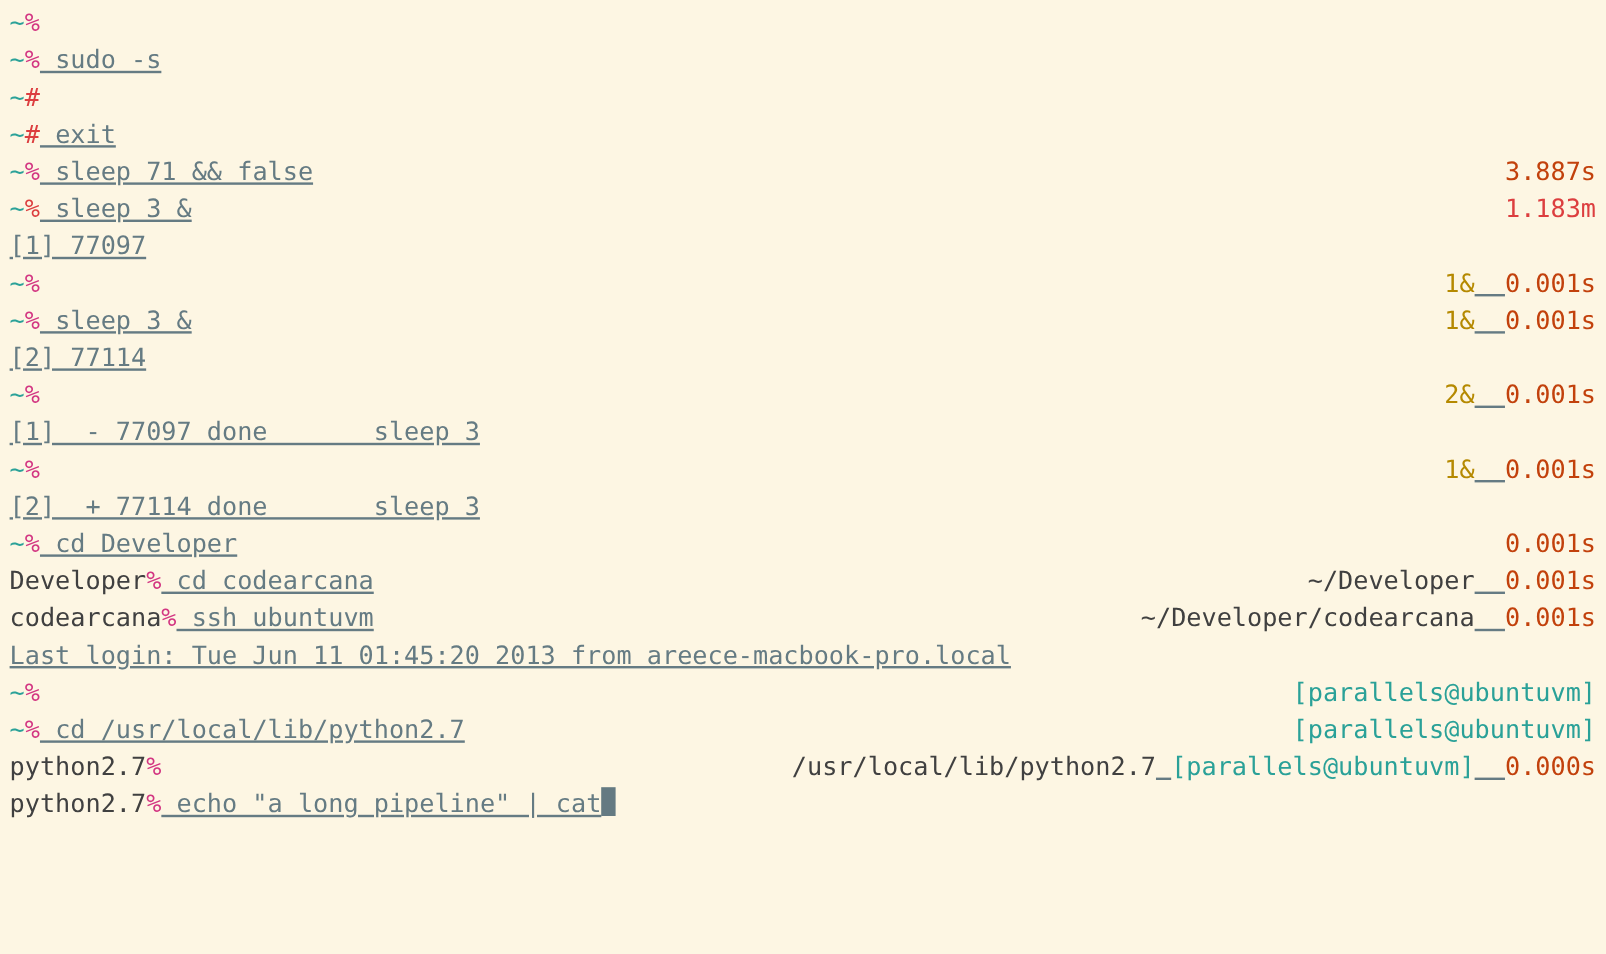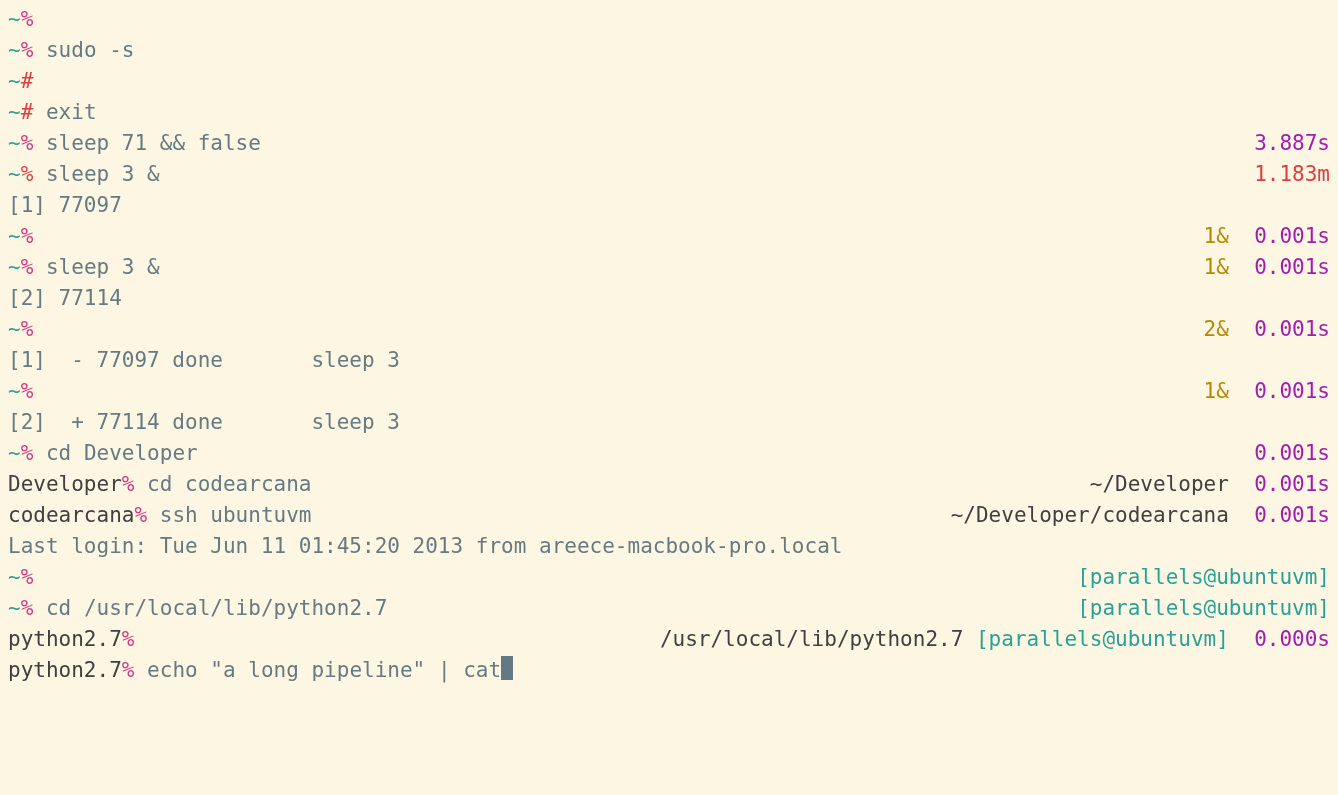--- a/index.html
+++ b/index.html
@@ -29,23 +29,23 @@
 }
 .right {
   position: absolute;
   right: 0;
   top: 0;
   text-align: right;
 }
 .cyan  { color: #2aa198; }
 .mag   { color: #d33682; }
 .red   { color: #dc3e3f; }
-.olive { color: #a21caf; }
+.olive { color: #c2410c; }
 .yellowish { color: #b58900; }
-.gray  { color: #657b83; }
+.gray  { color: #657b83; text-decoration: underline; }
 .blue  { color: #404040; }
 .cursor {
   display: inline-block;
   width: 12px;
   height: 24px;
   background: #647a82;
   vertical-align: -3px;
 }
 </style>
 </head>

